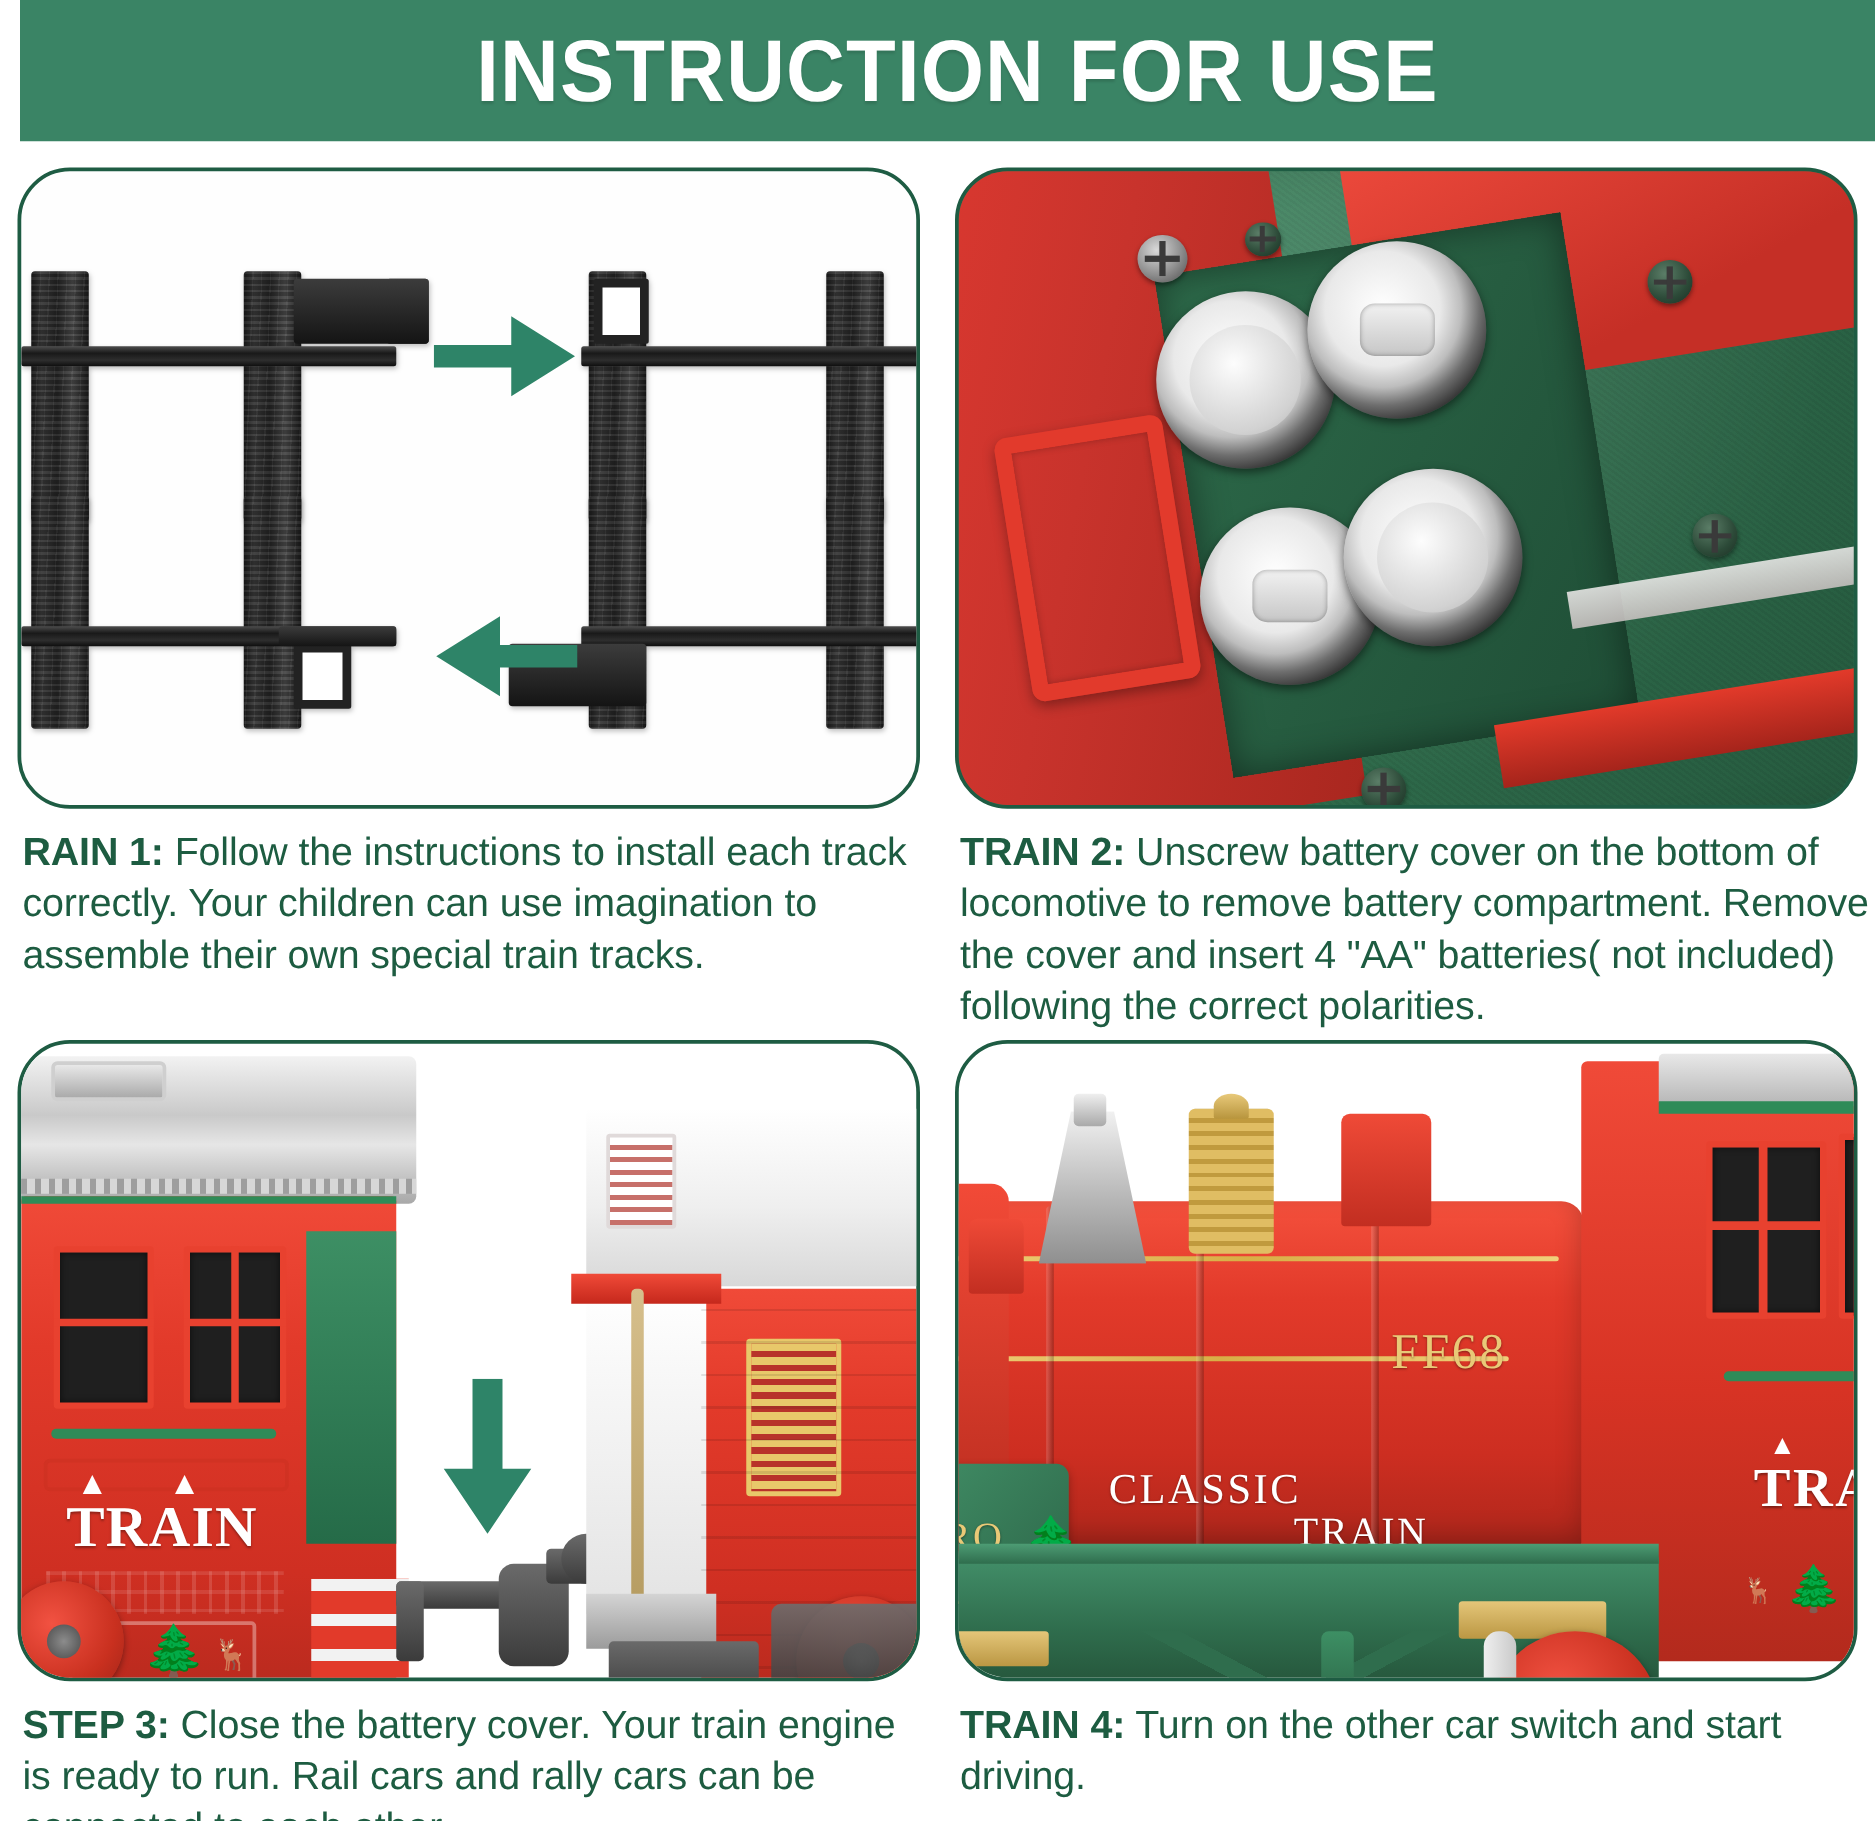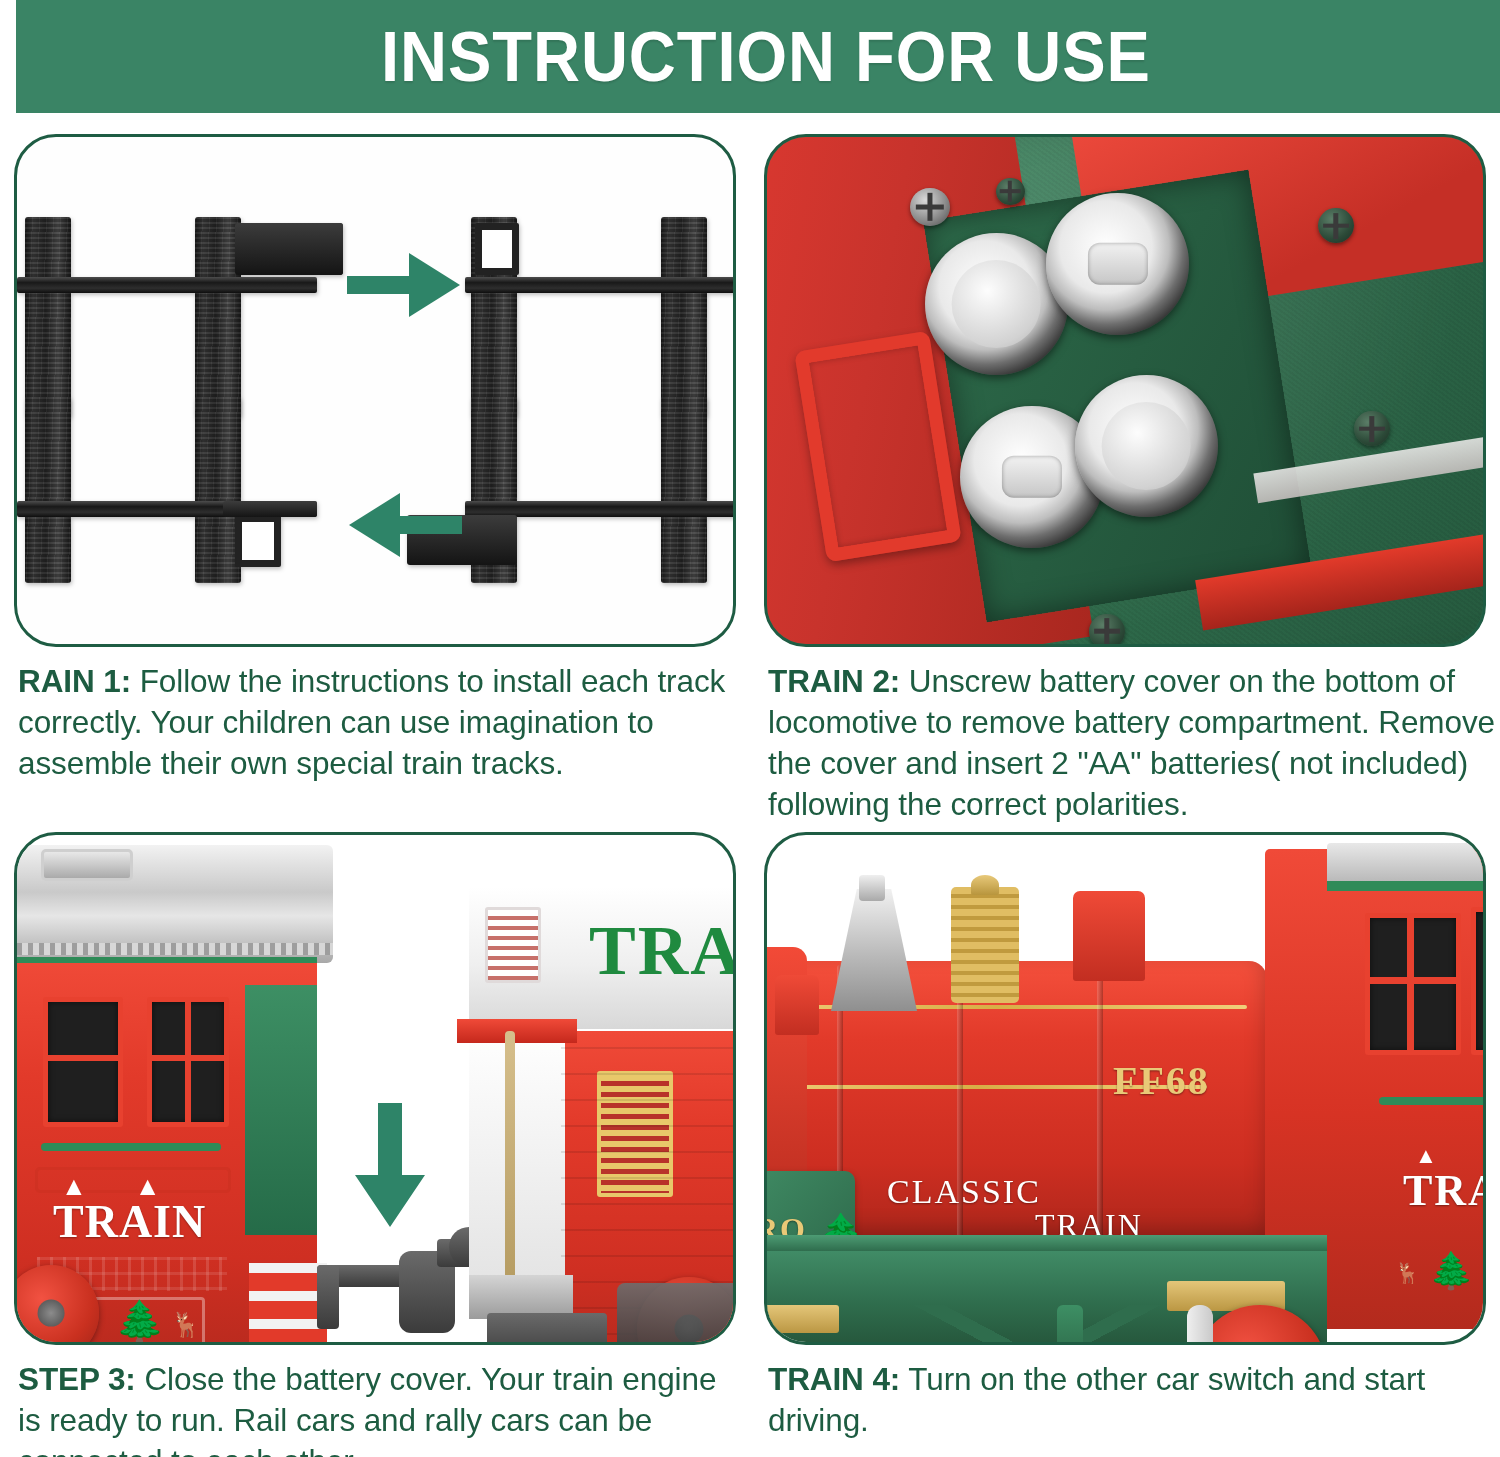--- a/index.html
+++ b/index.html
@@ -274,21 +274,21 @@
     position:absolute;
     color:#ffffff;
     font-family:"Liberation Serif", serif;
     letter-spacing:2px;
     text-shadow:0 1px 2px rgba(0,0,0,0.4);
   }
   .loco-gold{
     position:absolute;
     color:#e9c977;
     font-family:"Liberation Serif", serif;
-    font-weight:700;
+    font-weight:400;
     letter-spacing:2px;
     text-shadow:0 1px 2px rgba(0,0,0,0.45);
   }
   .badge-green{
     position:absolute;
     background: linear-gradient(135deg,#3f8a63,#2a6145);
     border-radius:10px;
     box-shadow: 0 3px 7px rgba(0,0,0,0.3);
   }
   .tree-glyph{
@@ -387,21 +387,21 @@
           <div class="screw dark" style="left:45%;top:94%;width:5%;height:7%;"></div>
 
           <div class="handle" style="left:6%;top:40%;width:19%;height:42%; transform: rotate(-9deg);"></div>
 
           <div style="position:absolute;left:60%;top:82%;width:48%;height:10%;background:linear-gradient(180deg,#e23a2a,#a5241b);transform:rotate(-9deg);"></div>
           <div style="position:absolute;left:68%;top:62%;width:40%;height:6%;background:linear-gradient(180deg,#f2eeee,#cfc6c6);transform:rotate(-9deg);opacity:.85;"></div>
 
         </div>
       </div>
       <div class="caption">
-        <b>TRAIN 2:</b><span> Unscrew battery cover on the bottom of locomotive to remove battery compartment. Remove the cover and insert 2 "AA" batteries( not included) following the correct polarities.</span>
+        <b>TRAIN 2:</b><span> Unscrew battery cover on the bottom of locomotive to remove battery compartment. Remove the cover and insert 4 "AA" batteries( not included) following the correct polarities.</span>
       </div>
     </div>
 
     <div class="cell cell-3">
       <div class="panel p3">
         <div class="panel-inner">
 
           <div class="roof-silver" style="left:-6px;top:10px;width:322px;height:118px;"></div>
           <div style="position:absolute;left:24px;top:14px;width:92px;height:32px;background:linear-gradient(180deg,#e8e8e8,#aaa);border-radius:5px;border:3px solid #cfcfcf;"></div>
           <div style="position:absolute;left:-6px;top:108px;width:322px;height:12px;background:repeating-linear-gradient(90deg,#d7d7d7 0 6px,#9e9e9e 6px 11px);"></div>
@@ -436,21 +436,20 @@
           </svg>
 
           <div class="coupler" style="left:300px;top:430px;width:90px;height:22px;"></div>
           <div class="coupler" style="left:300px;top:430px;width:22px;height:64px;"></div>
           <div class="coupler" style="left:382px;top:416px;width:56px;height:82px;border-radius:12px;"></div>
           <div class="coupler" style="left:420px;top:404px;width:92px;height:28px;"></div>
           <div class="coupler" style="left:432px;top:392px;width:40px;height:40px;border-radius:50%;"></div>
 
           <div class="roof-white" style="left:452px;top:52px;width:290px;height:142px;"></div>
           <div style="position:absolute;left:468px;top:72px;width:56px;height:76px;background:repeating-linear-gradient(180deg,#ffffff 0 6px,#c7706a 6px 10px);border:3px solid #e0dada;border-radius:3px;"></div>
-          <div class="tra-green" style="left:572px;top:76px;font-size:70px;">TRA</div>
 
           <div class="car-red" style="left:544px;top:196px;width:200px;height:320px;"></div>
           <div style="position:absolute;left:452px;top:196px;width:96px;height:260px;background:linear-gradient(180deg,#ffffff,#e3e3e3);"></div>
           <div style="position:absolute;left:440px;top:184px;width:120px;height:24px;background:linear-gradient(180deg,#f04a38,#c5281c);"></div>
           <div style="position:absolute;left:488px;top:196px;width:10px;height:268px;background:linear-gradient(180deg,#d6bf8c,#b49a5f);border-radius:4px;"></div>
           <div class="grille" style="left:580px;top:236px;width:76px;height:126px;"></div>
           <div style="position:absolute;left:544px;top:212px;width:200px;height:300px;background:repeating-linear-gradient(180deg,rgba(0,0,0,.10) 0 2px,transparent 2px 26px);"></div>
           <div style="position:absolute;left:452px;top:440px;width:104px;height:44px;background:linear-gradient(180deg,#d4d4d4,#9b9b9b);"></div>
           <div class="coupler" style="left:470px;top:478px;width:120px;height:48px;"></div>
           <div class="wheel" style="left:620px;top:442px;width:104px;height:104px;">

